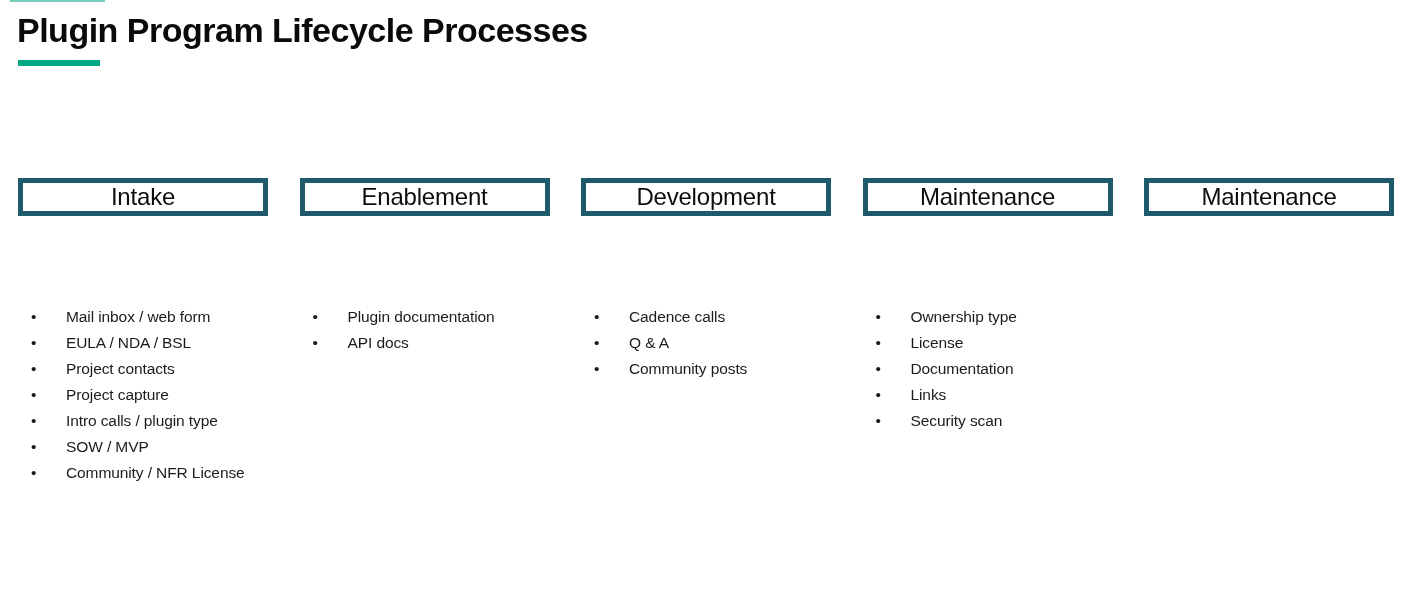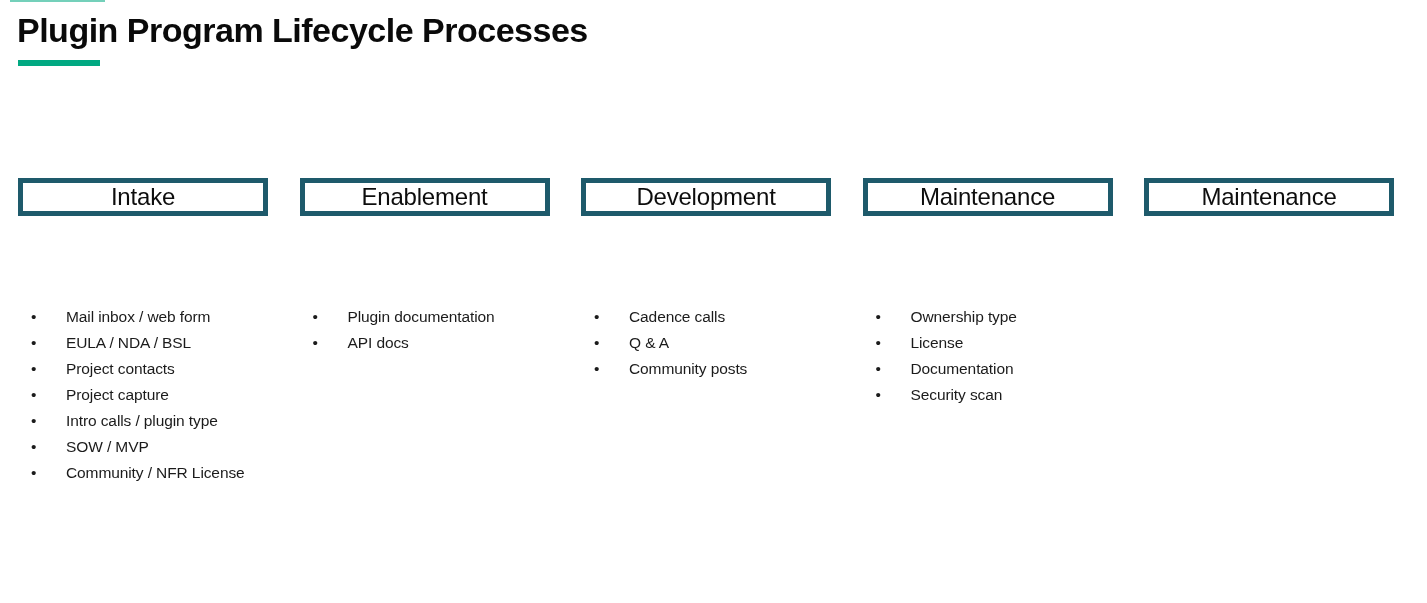--- a/index.html
+++ b/index.html
@@ -143,20 +143,21 @@
   </section>
 
   <section class="col">
     <div class="col-header">
       <span class="col-header-label">Maintenance</span>
     </div>
     <ul class="col-list">
         <li>Ownership type</li>
         <li>License</li>
         <li>Documentation</li>
+        <li>Links</li>
         <li>Security scan</li>
       </ul>
   </section>
 
   <section class="col">
     <div class="col-header">
       <span class="col-header-label">Maintenance</span>
     </div>
   </section>
 </div>

